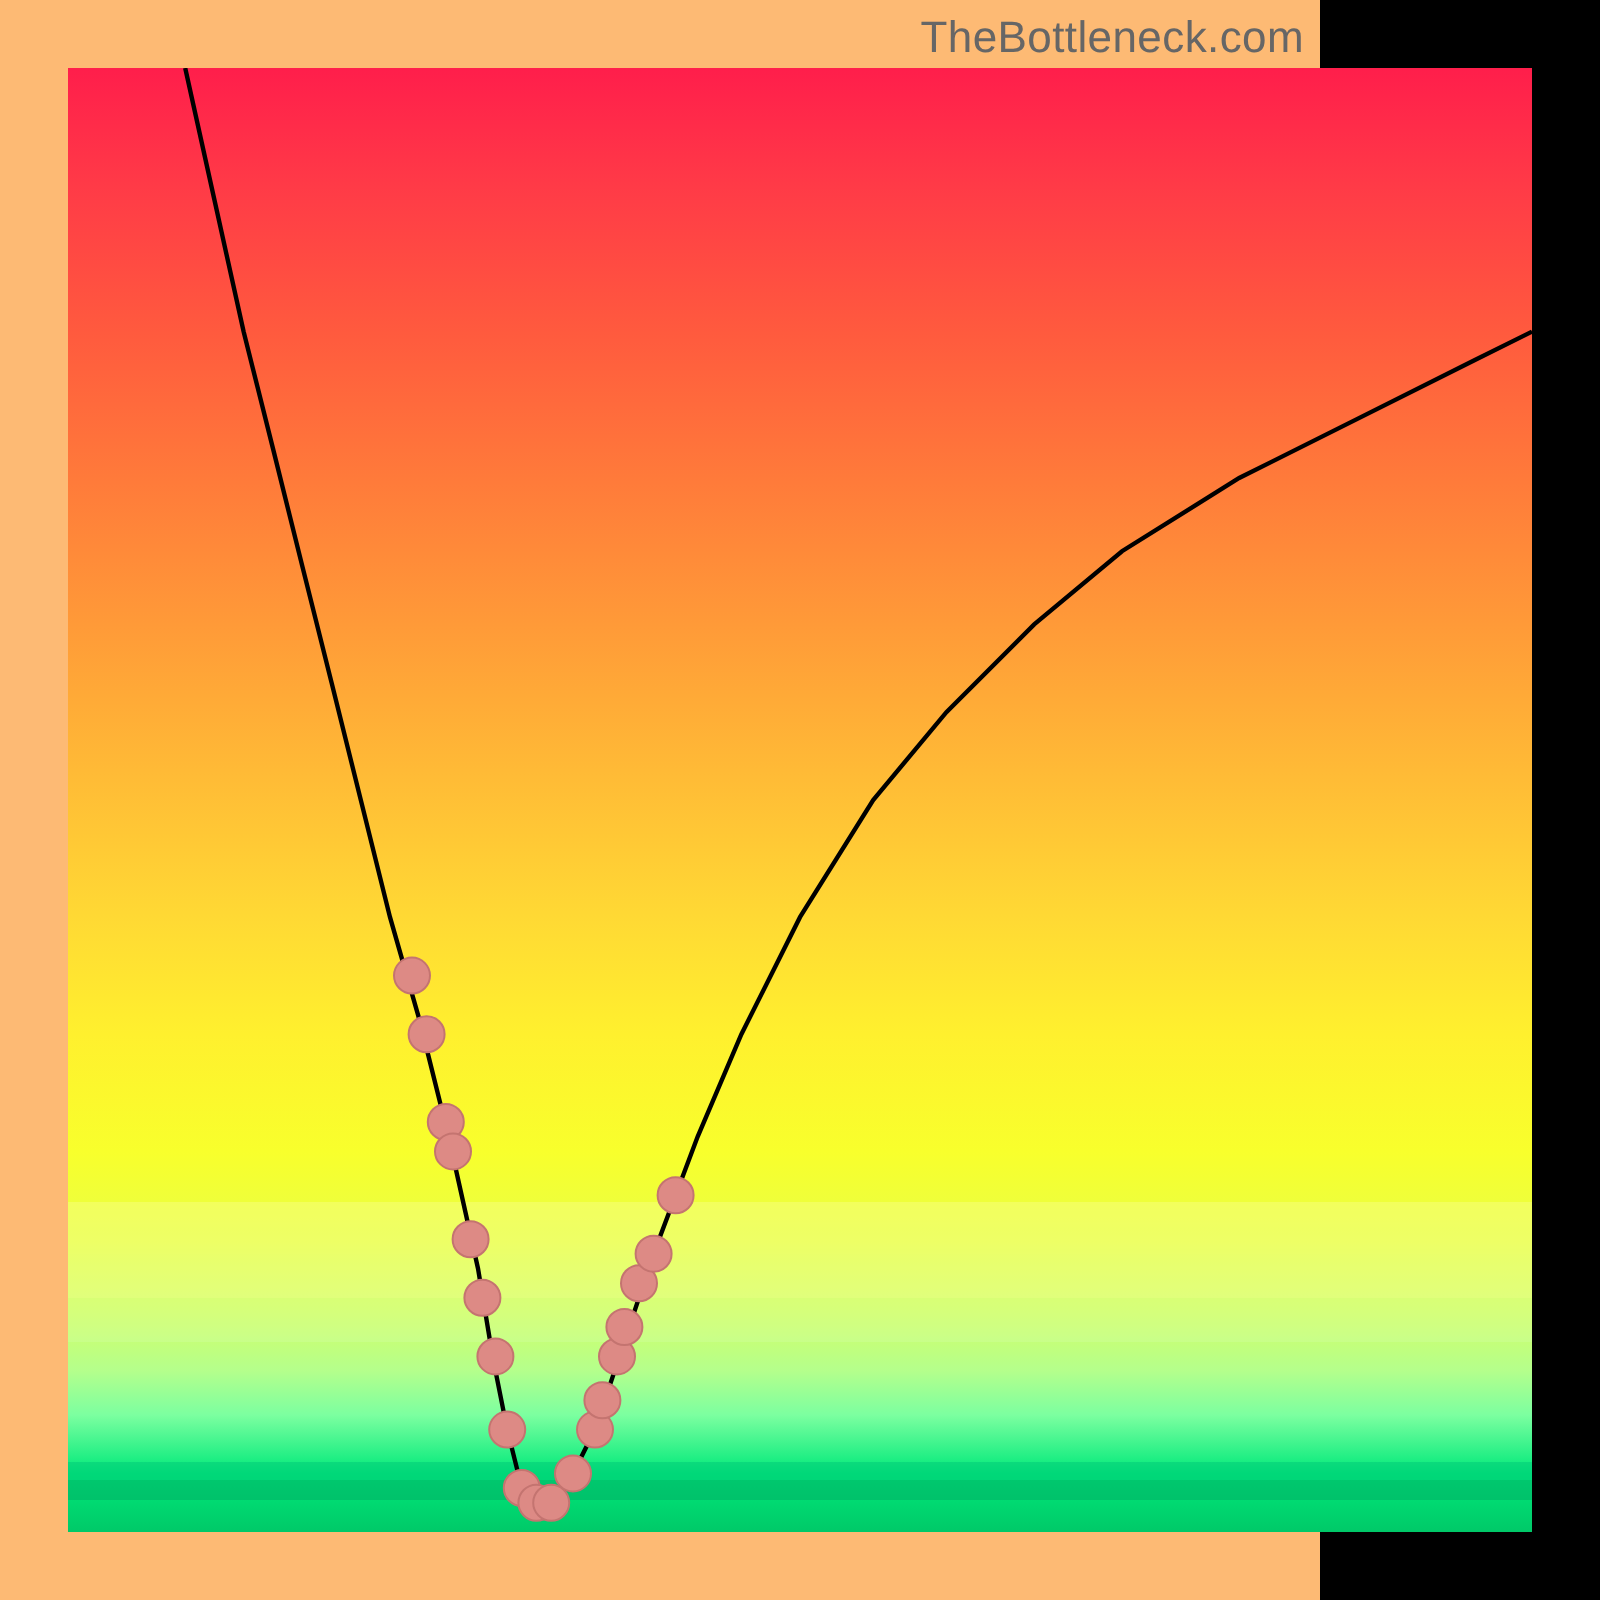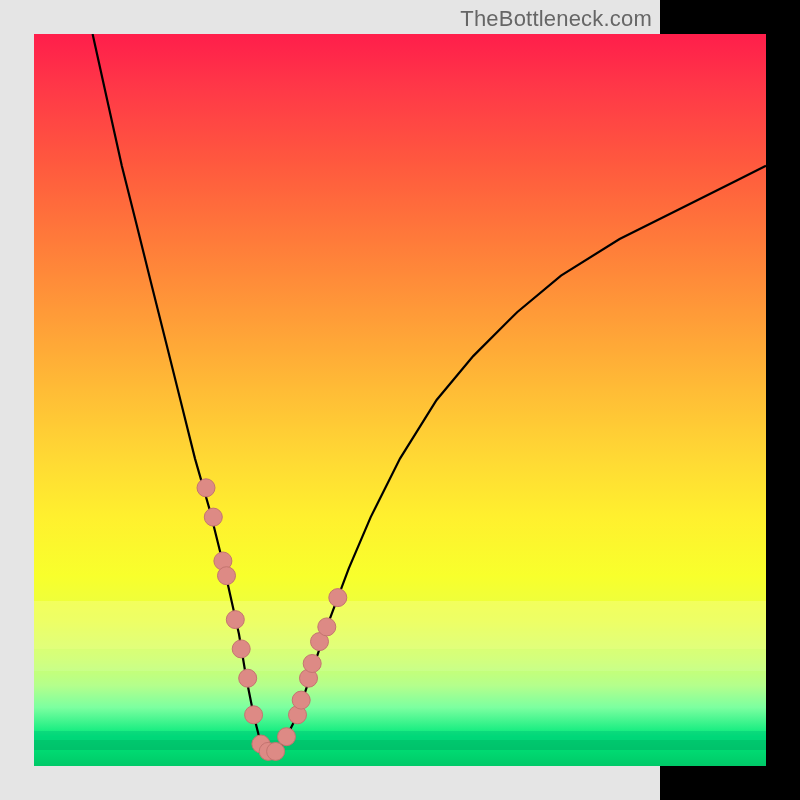--- a/index.html
+++ b/index.html
@@ -8,21 +8,21 @@
     width: 800px;
     height: 800px;
     background: #000;
     overflow: hidden;
     font-family: Arial, Helvetica, sans-serif;
   }
   .outer {
     position: relative;
     width: 660px;
     height: 800px;
-    background: #e5e5e5;
+    background: #fdba74;
   }
   .plot-area {
     position: absolute;
     left: 34px;
     top: 34px;
     width: 732px;
     height: 732px;
     overflow: hidden;
   }
   .gradient {

